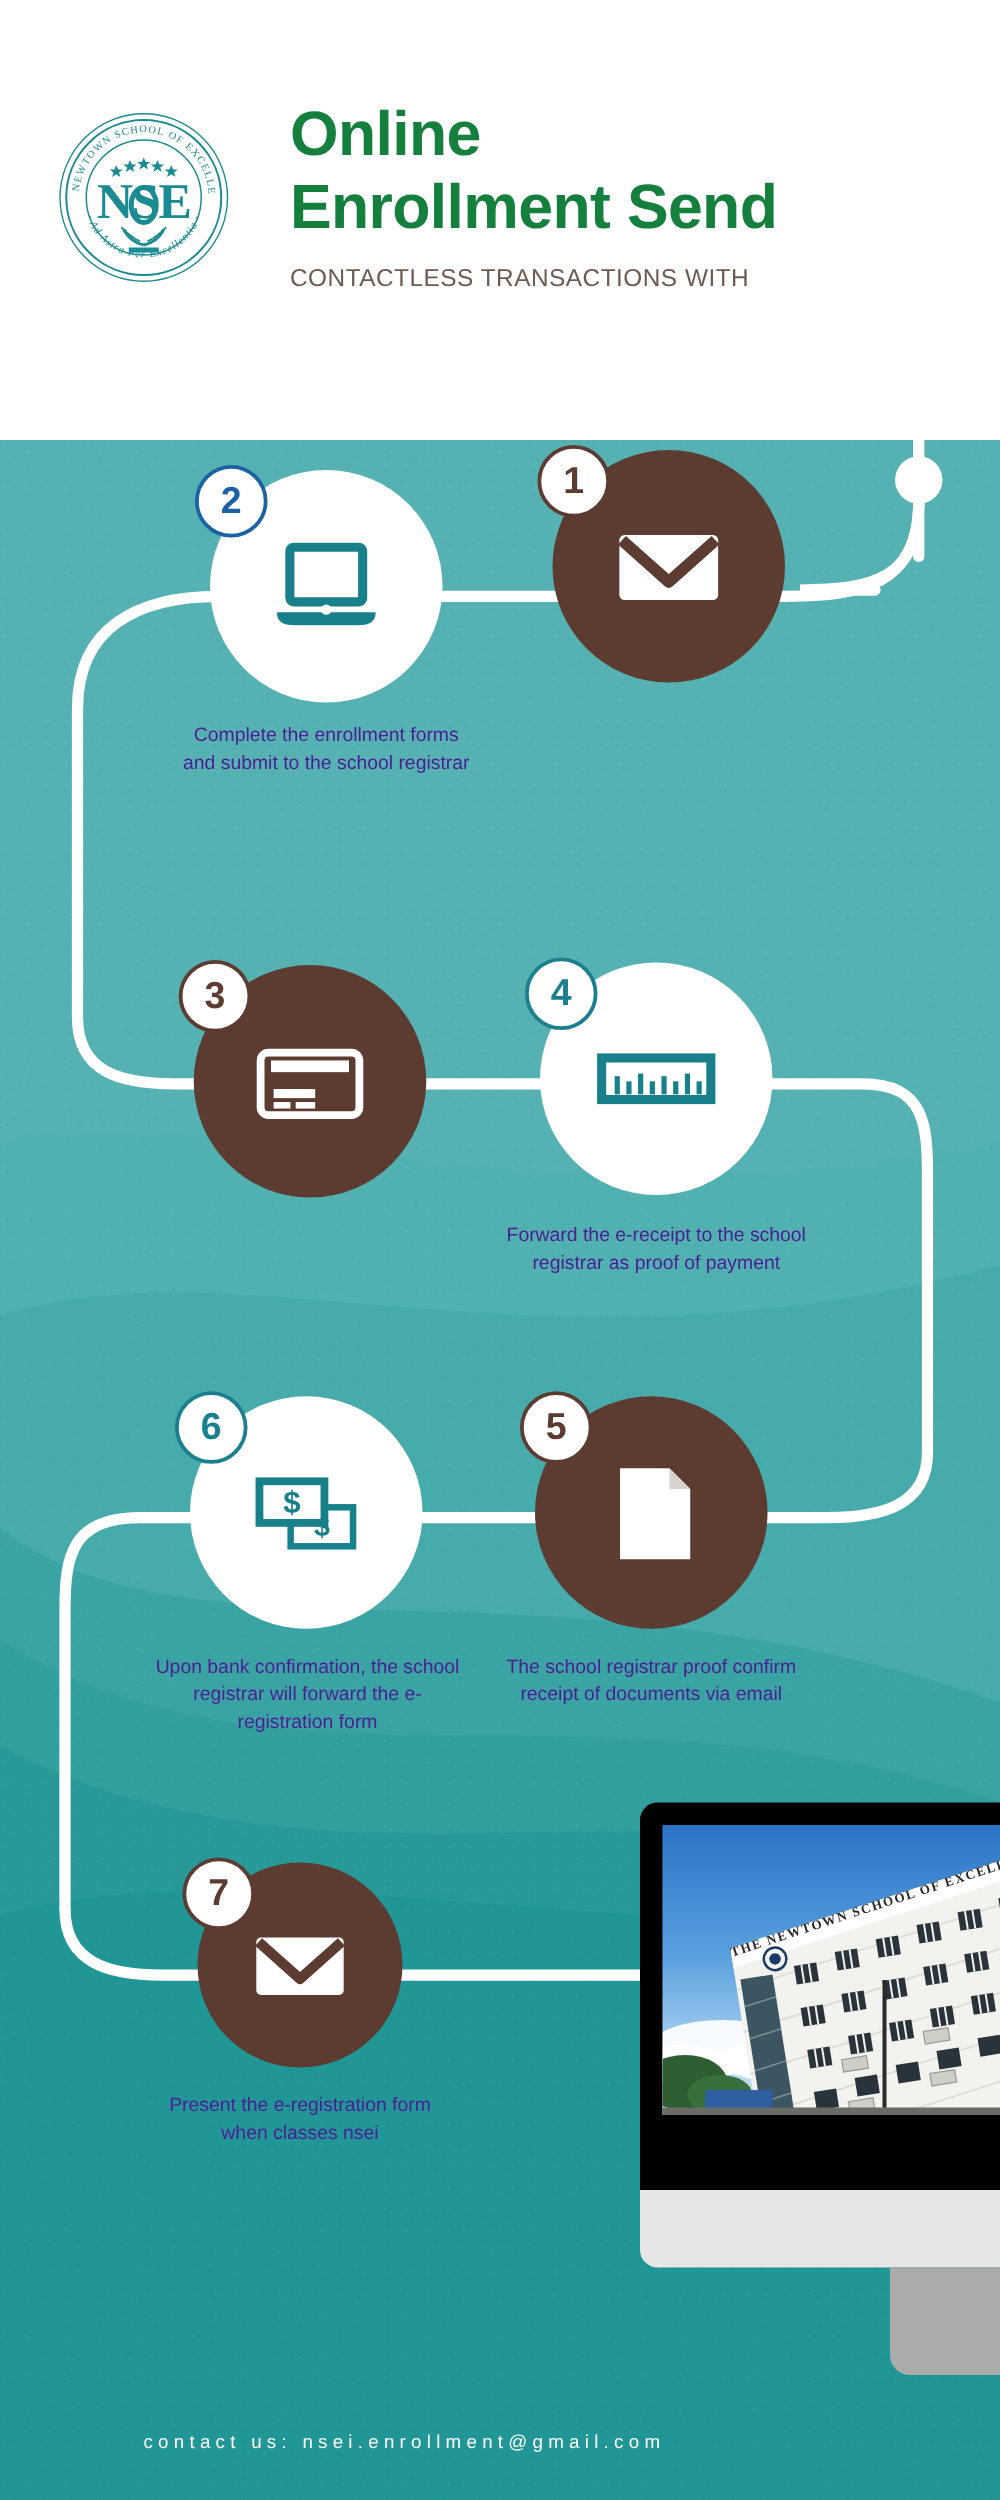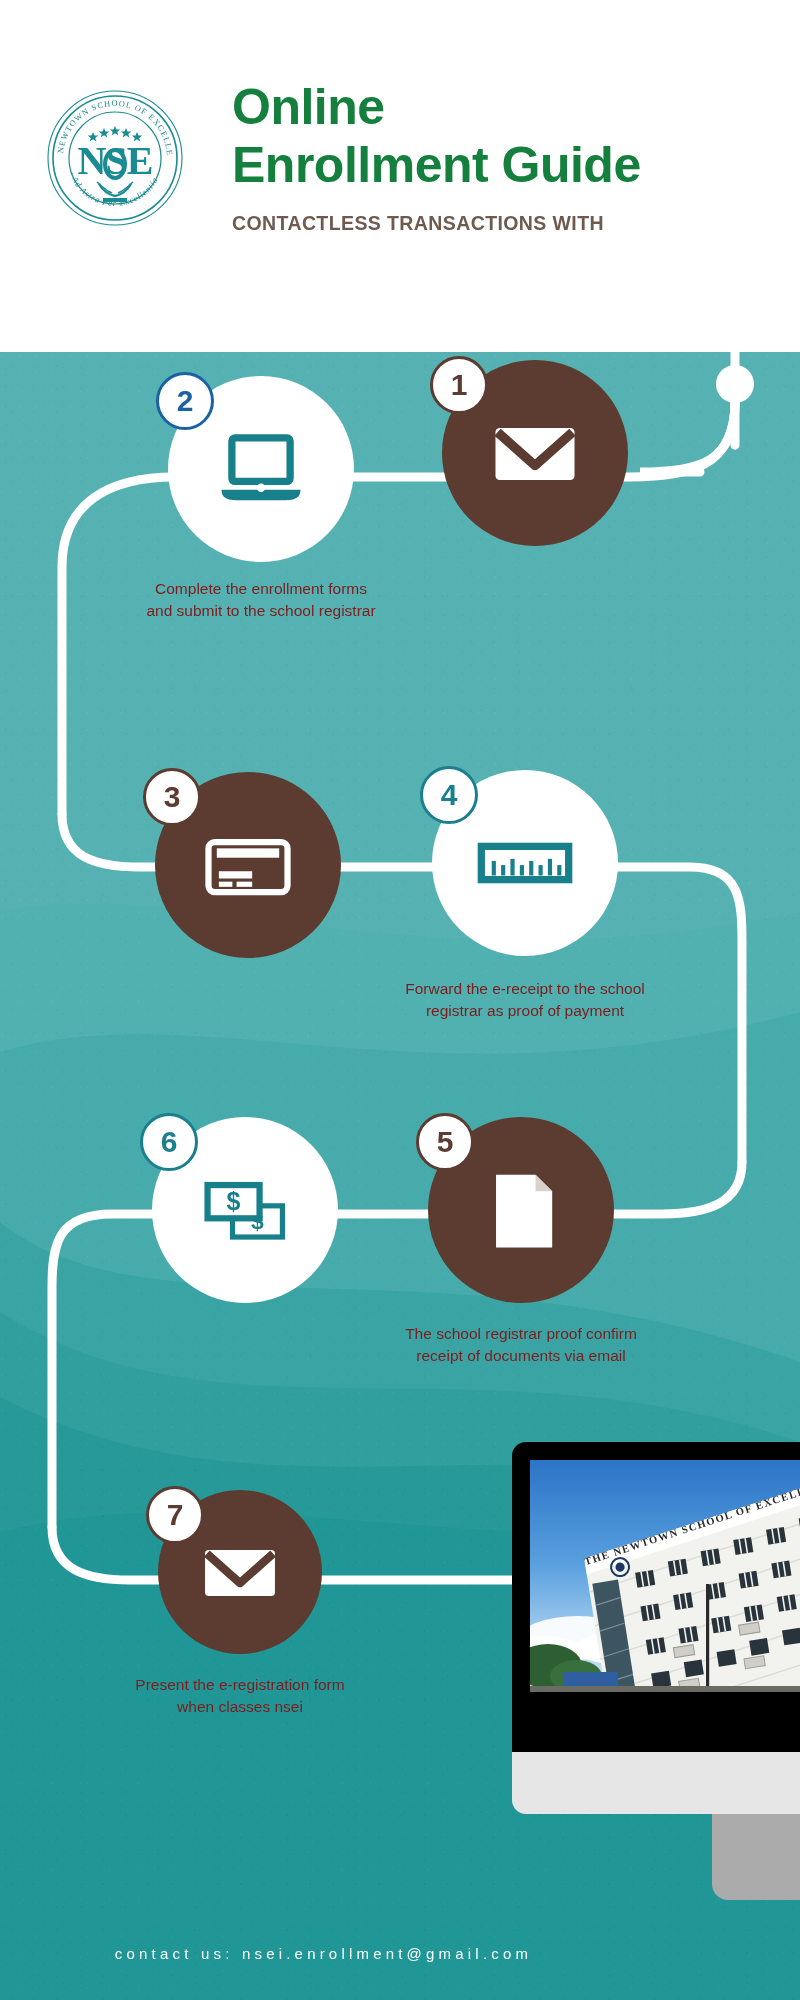--- a/index.html
+++ b/index.html
@@ -25,21 +25,21 @@
   .title-block { position:absolute; left:232px; top:78px; width:540px; }
   .title-line {
     font-size:50px; line-height:58px; font-weight:bold;
     color:#15803d; letter-spacing:-0.5px;
   }
   .subtitle {
     margin-top:16px;
     font-size:19.5px; line-height:27px; color:#6F5A50;
     letter-spacing:0.4px; font-weight:400;
   }
-  .subtitle span { display:block;font-weight:bold; }
+  .subtitle span { display:block; }
 
   
   .body-area {
     position:absolute; left:0; top:352px; width:800px; height:1648px;
     background:#56B2B2; overflow:hidden;
   }
   .bg-waves { position:absolute; left:0; top:0; width:800px; height:1648px; }
   .bg-noise {
     position:absolute; left:0; top:0; width:800px; height:1648px;
     opacity:0.10; mix-blend-mode:overlay; pointer-events:none;
@@ -69,21 +69,21 @@
     display:flex; align-items:center; justify-content:center;
     font-size:30px; font-weight:bold; color:#1A7F8E;
     z-index:4; line-height:1;
   }
   .badge.blue  { border-color:#1B62A5; color:#1B62A5; }
   .badge.brown { border-color:#5C3B30; color:#5C3B30; }
   .badge.teal  { border-color:#1A7F8E; color:#1A7F8E; }
   .node-icon { width:104px; height:104px; display:block; }
   .caption {
     position:absolute; width:240px; text-align:center;
-    color:#7f1d1d; font-size:15.5px; line-height:22px;
+    color:#4c1d95; font-size:15.5px; line-height:22px;
   }
 
   
   .monitor { position:absolute; z-index:4; left:512px; top:1442px; }
   .monitor-bezel {
     width:320px; height:310px; background:#000000;
     border-radius:14px 14px 0 0; padding:18px 0 0 18px; overflow:hidden;
     position:relative;
   }
   .monitor-screen {
@@ -151,21 +151,21 @@
             <path d="M81,100 l4,-3"></path>
             <path d="M77,103 l4,-3"></path>
             <path d="M73,105 l4,-2"></path>
         </g>
         <rect x="58" y="110" width="24" height="4" fill="#1A8B92"></rect>
       </svg>
     </div>
 
     <div class="title-block">
       <div class="title-line">Online</div>
-      <div class="title-line">Enrollment Guide</div>
+      <div class="title-line">Enrollment Send</div>
       <div class="subtitle">
         <span>CONTACTLESS TRANSACTIONS WITH</span>
       </div>
     </div>
   </div>
 
   <div class="body-area">
 
     <svg class="bg-waves" viewBox="0 0 800 1648" preserveAspectRatio="none">
       <rect width="800" height="1648" fill="#56B2B2"></rect>
@@ -254,20 +254,21 @@
     <div class="node" style="left:152px; top:765px;">
       <div class="node-circle white">
         <div class="badge teal">6</div>
         <svg class="node-icon" viewBox="0 0 100 100">
           <rect x="38" y="46" width="48" height="30" fill="#ffffff" stroke="#18808A" stroke-width="5"></rect>
           <text x="62" y="68" font-size="22" font-weight="bold" fill="#18808A" font-family="'Liberation Sans',sans-serif" text-anchor="middle">$</text>
           <rect x="14" y="26" width="50" height="32" fill="#ffffff" stroke="#18808A" stroke-width="6"></rect>
           <text x="39" y="50" font-size="24" font-weight="bold" fill="#18808A" font-family="'Liberation Sans',sans-serif" text-anchor="middle">$</text>
         </svg>
       </div>
+      <div class="caption" style="left:-30px; top:206px; width:248px;">Upon bank confirmation, the school registrar will forward the e-registration form</div>
     </div>
 
     <div class="node" style="left:428px; top:765px;">
       <div class="node-circle brown">
         <div class="badge brown">5</div>
         <svg class="node-icon" viewBox="0 0 100 100">
           <path d="M26,16 L64,16 L80,32 L80,86 L26,86 Z" fill="#ffffff"></path>
           <path d="M64,16 L64,32 L80,32 Z" fill="#D8D2CE"></path>
         </svg>
       </div>

